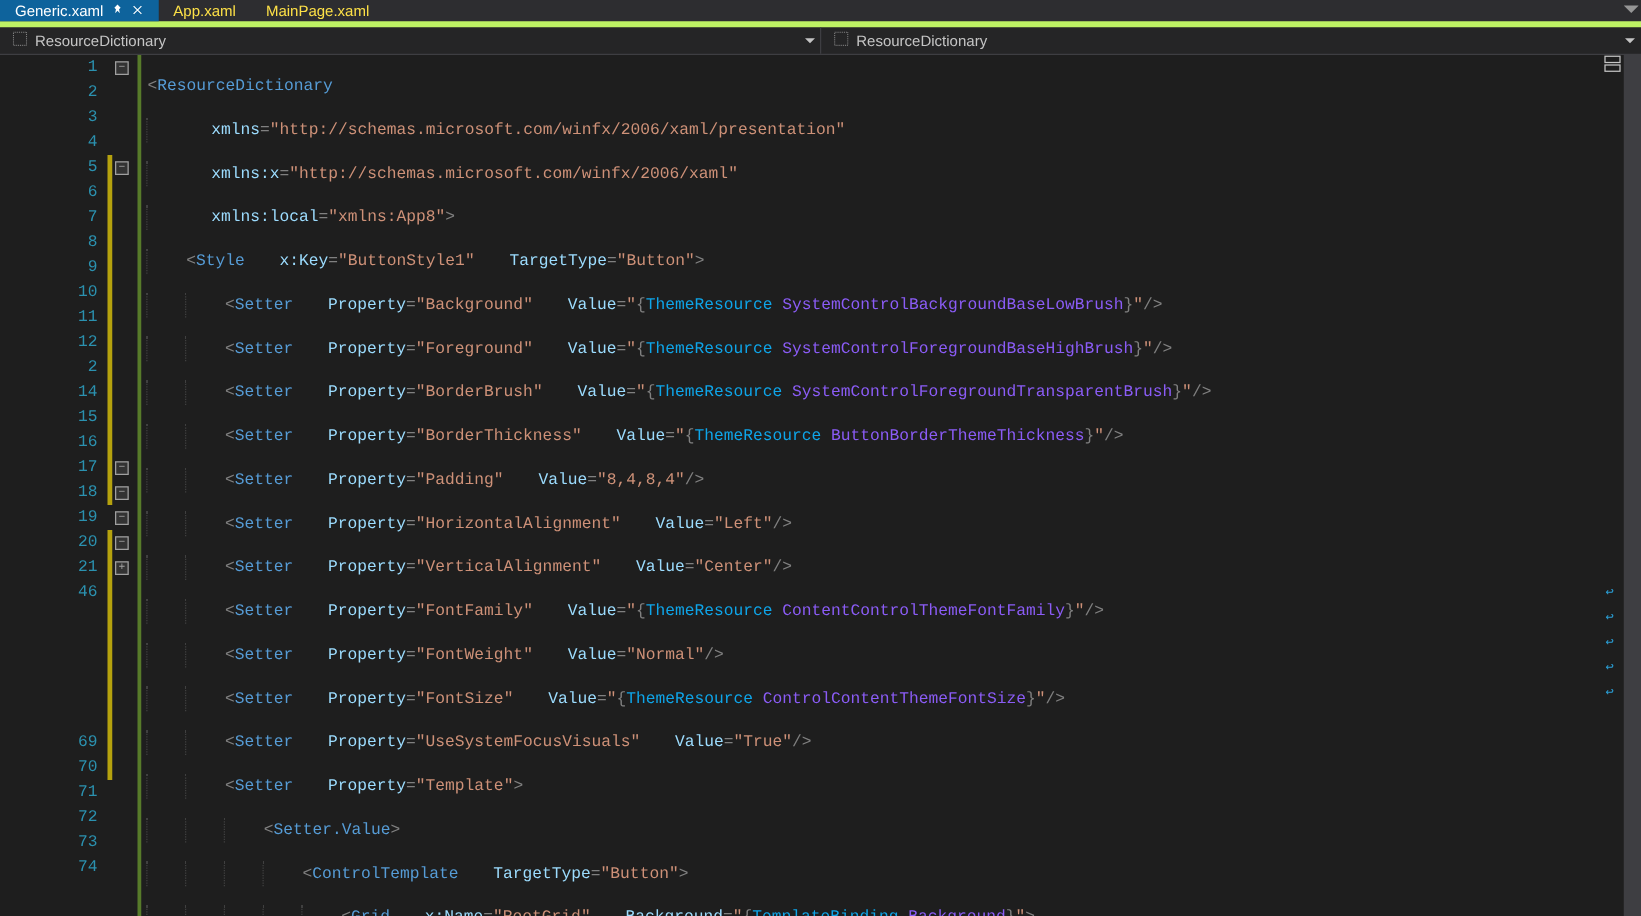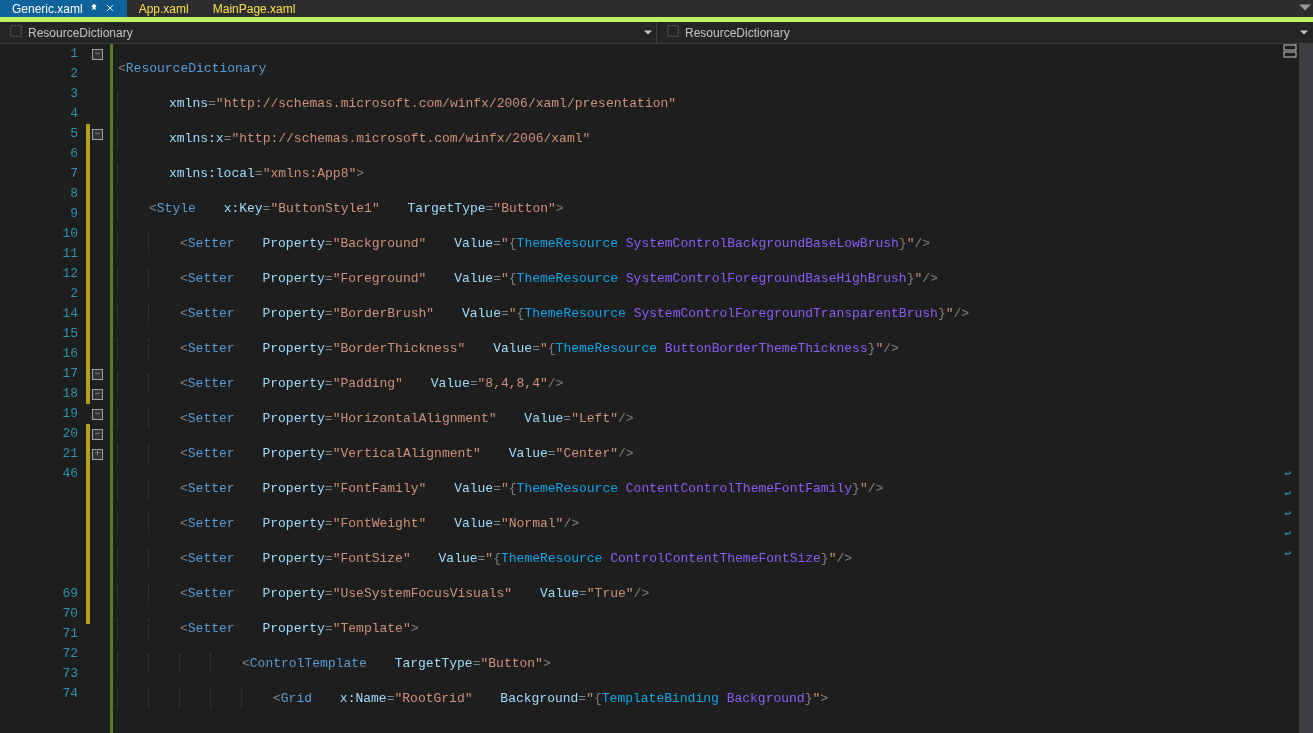--- a/index.html
+++ b/index.html
@@ -280,20 +280,21 @@
 <div class="code-line"><span class="indent-guide"></span><span class="indent-guide"></span><span class="t-punc">&lt;</span><span class="t-elem">Setter</span> <span class="t-attr">Property</span><span class="t-punc">=</span><span class="t-val">"<span>BorderBrush</span>"</span> <span class="t-attr">Value</span><span class="t-punc">=</span><span class="t-val">"</span><span class="t-punc">{</span><span class="t-bind">ThemeResource</span> <span class="t-static">SystemControlForegroundTransparentBrush</span><span class="t-punc">}</span><span class="t-val">"</span><span class="t-punc">/&gt;</span></div>
 <div class="code-line"><span class="indent-guide"></span><span class="indent-guide"></span><span class="t-punc">&lt;</span><span class="t-elem">Setter</span> <span class="t-attr">Property</span><span class="t-punc">=</span><span class="t-val">"<span>BorderThickness</span>"</span> <span class="t-attr">Value</span><span class="t-punc">=</span><span class="t-val">"</span><span class="t-punc">{</span><span class="t-bind">ThemeResource</span> <span class="t-static">ButtonBorderThemeThickness</span><span class="t-punc">}</span><span class="t-val">"</span><span class="t-punc">/&gt;</span></div>
 <div class="code-line"><span class="indent-guide"></span><span class="indent-guide"></span><span class="t-punc">&lt;</span><span class="t-elem">Setter</span> <span class="t-attr">Property</span><span class="t-punc">=</span><span class="t-val">"<span>Padding</span>"</span> <span class="t-attr">Value</span><span class="t-punc">=</span><span class="t-val">"<span>8,4,8,4</span>"</span><span class="t-punc">/&gt;</span></div>
 <div class="code-line"><span class="indent-guide"></span><span class="indent-guide"></span><span class="t-punc">&lt;</span><span class="t-elem">Setter</span> <span class="t-attr">Property</span><span class="t-punc">=</span><span class="t-val">"<span>HorizontalAlignment</span>"</span> <span class="t-attr">Value</span><span class="t-punc">=</span><span class="t-val">"<span>Left</span>"</span><span class="t-punc">/&gt;</span></div>
 <div class="code-line"><span class="indent-guide"></span><span class="indent-guide"></span><span class="t-punc">&lt;</span><span class="t-elem">Setter</span> <span class="t-attr">Property</span><span class="t-punc">=</span><span class="t-val">"<span>VerticalAlignment</span>"</span> <span class="t-attr">Value</span><span class="t-punc">=</span><span class="t-val">"<span>Center</span>"</span><span class="t-punc">/&gt;</span></div>
 <div class="code-line"><span class="indent-guide"></span><span class="indent-guide"></span><span class="t-punc">&lt;</span><span class="t-elem">Setter</span> <span class="t-attr">Property</span><span class="t-punc">=</span><span class="t-val">"<span>FontFamily</span>"</span> <span class="t-attr">Value</span><span class="t-punc">=</span><span class="t-val">"</span><span class="t-punc">{</span><span class="t-bind">ThemeResource</span> <span class="t-static">ContentControlThemeFontFamily</span><span class="t-punc">}</span><span class="t-val">"</span><span class="t-punc">/&gt;</span></div>
 <div class="code-line"><span class="indent-guide"></span><span class="indent-guide"></span><span class="t-punc">&lt;</span><span class="t-elem">Setter</span> <span class="t-attr">Property</span><span class="t-punc">=</span><span class="t-val">"<span>FontWeight</span>"</span> <span class="t-attr">Value</span><span class="t-punc">=</span><span class="t-val">"<span>Normal</span>"</span><span class="t-punc">/&gt;</span></div>
 <div class="code-line"><span class="indent-guide"></span><span class="indent-guide"></span><span class="t-punc">&lt;</span><span class="t-elem">Setter</span> <span class="t-attr">Property</span><span class="t-punc">=</span><span class="t-val">"<span>FontSize</span>"</span> <span class="t-attr">Value</span><span class="t-punc">=</span><span class="t-val">"</span><span class="t-punc">{</span><span class="t-bind">ThemeResource</span> <span class="t-static">ControlContentThemeFontSize</span><span class="t-punc">}</span><span class="t-val">"</span><span class="t-punc">/&gt;</span></div>
 <div class="code-line"><span class="indent-guide"></span><span class="indent-guide"></span><span class="t-punc">&lt;</span><span class="t-elem">Setter</span> <span class="t-attr">Property</span><span class="t-punc">=</span><span class="t-val">"<span>UseSystemFocusVisuals</span>"</span> <span class="t-attr">Value</span><span class="t-punc">=</span><span class="t-val">"<span>True</span>"</span><span class="t-punc">/&gt;</span></div>
 <div class="code-line"><span class="indent-guide"></span><span class="indent-guide"></span><span class="t-punc">&lt;</span><span class="t-elem">Setter</span> <span class="t-attr">Property</span><span class="t-punc">=</span><span class="t-val">"<span>Template</span>"</span><span class="t-punc">&gt;</span></div>
+<div class="code-line"><span class="indent-guide"></span><span class="indent-guide"></span><span class="indent-guide"></span><span class="t-punc">&lt;</span><span class="t-elem">Setter.Value</span><span class="t-punc">&gt;</span></div>
 <div class="code-line"><span class="indent-guide"></span><span class="indent-guide"></span><span class="indent-guide"></span><span class="indent-guide"></span><span class="t-punc">&lt;</span><span class="t-elem">ControlTemplate</span> <span class="t-attr">TargetType</span><span class="t-punc">=</span><span class="t-val">"<span>Button</span>"</span><span class="t-punc">&gt;</span></div>
 <div class="code-line"><span class="indent-guide"></span><span class="indent-guide"></span><span class="indent-guide"></span><span class="indent-guide"></span><span class="indent-guide"></span><span class="t-punc">&lt;</span><span class="t-elem">Grid</span> <span class="t-attr">x:Name</span><span class="t-punc">=</span><span class="t-val">"<span>RootGrid</span>"</span> <span class="t-attr">Background</span><span class="t-punc">=</span><span class="t-val">"</span><span class="t-punc">{</span><span class="t-bind">TemplateBinding</span> <span class="t-static">Background</span><span class="t-punc">}</span><span class="t-val">"</span><span class="t-punc">&gt;</span></div>
 
 
 
 
 
 
 
 

